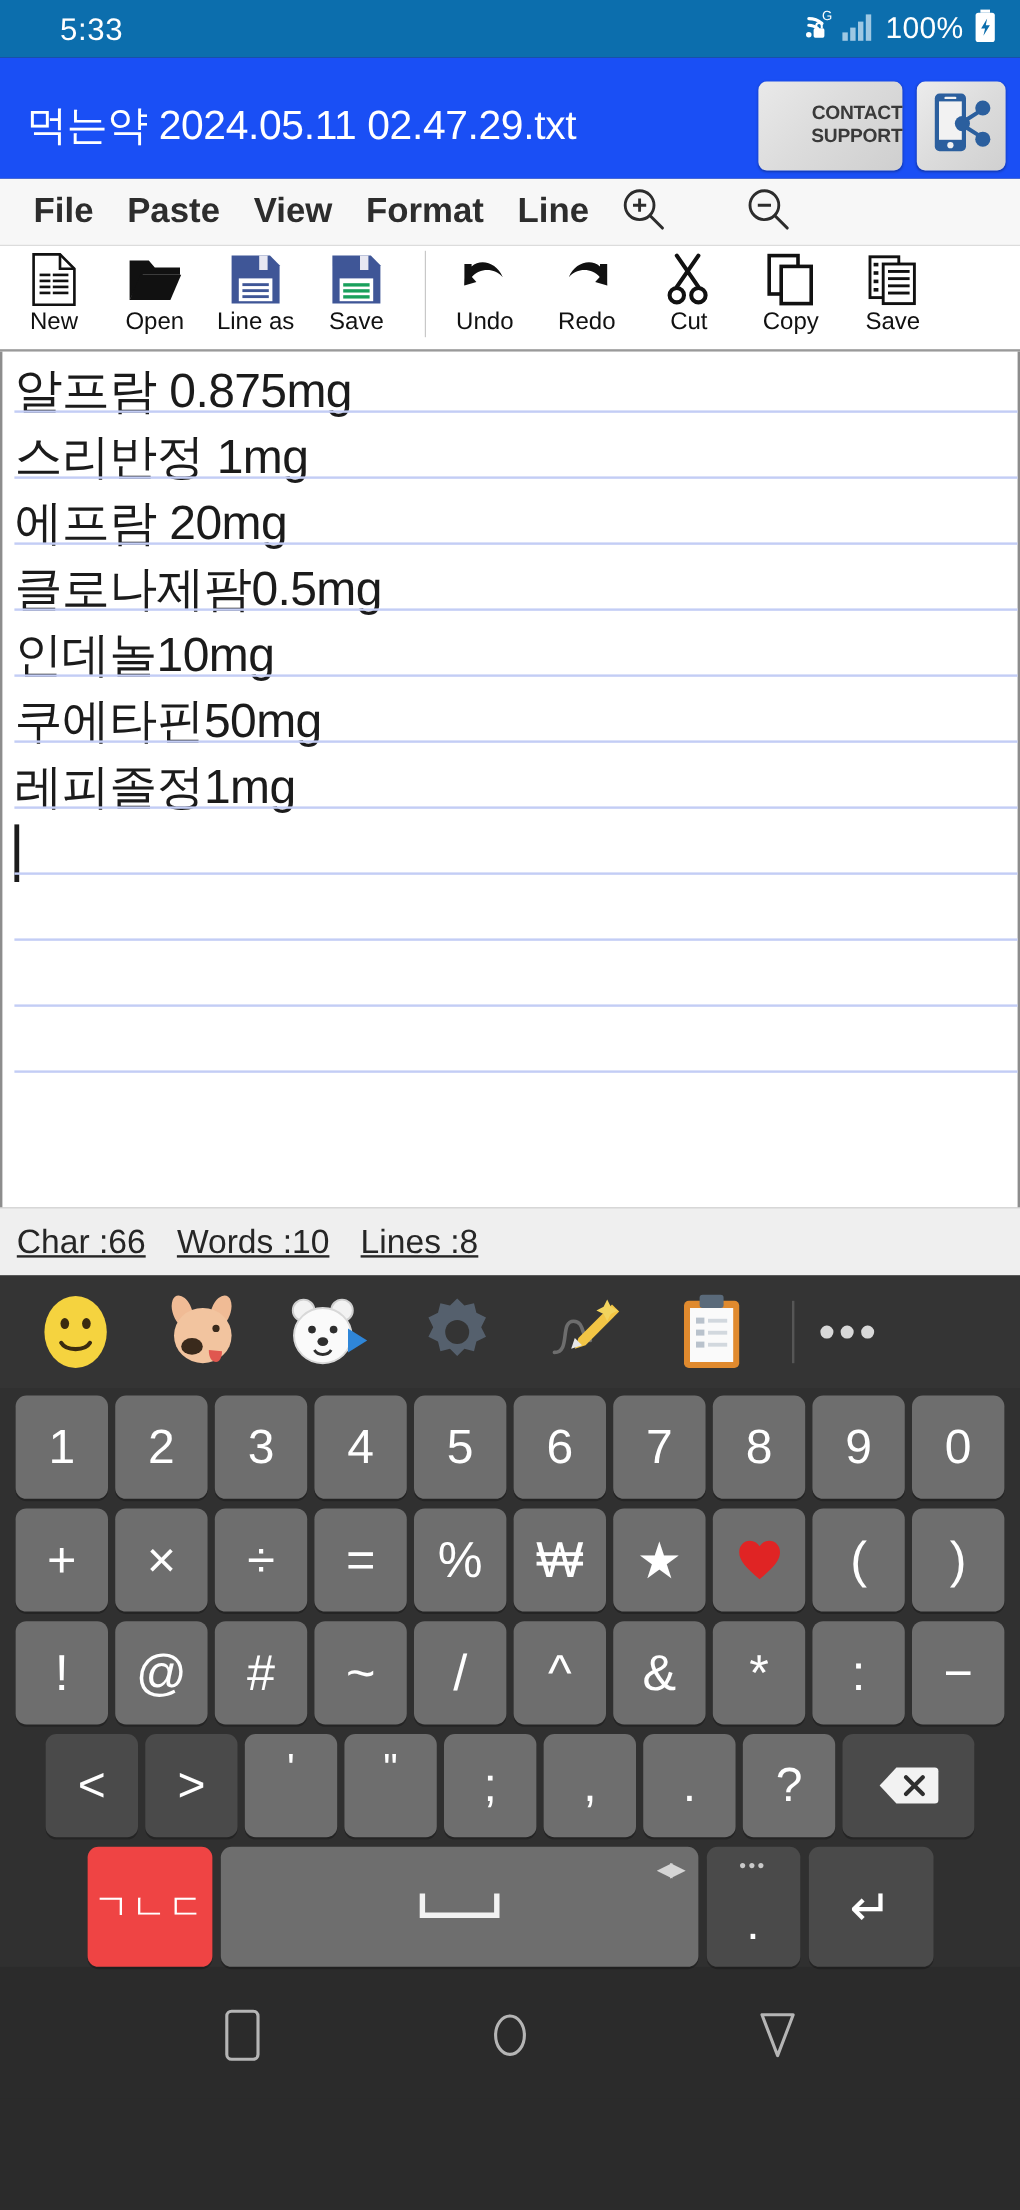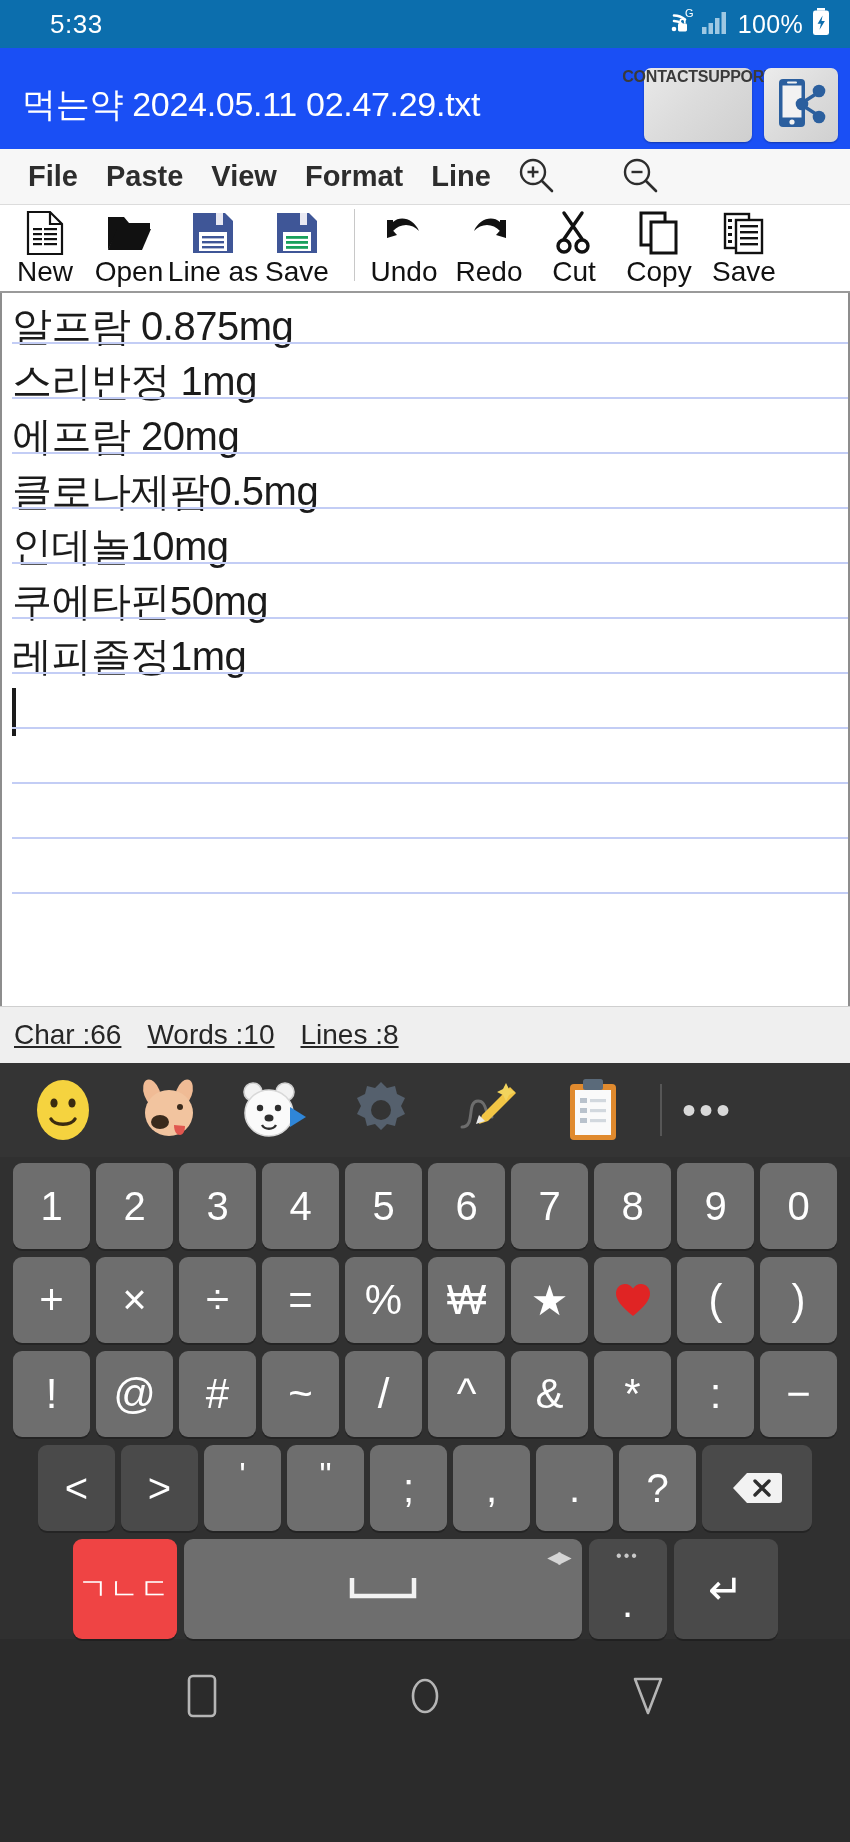--- a/index.html
+++ b/index.html
@@ -34,25 +34,25 @@
   .title-text {
     color: #ffffff;
     font-size: 34px;
     font-weight: 400;
     white-space: nowrap;
     flex: 1 1 auto;
     overflow: hidden;
     letter-spacing: -0.3px;
   }
   .support-btn {
-    width: 108px; height: 74px;
+    width: 120px; height: 74px;
     background: linear-gradient(135deg,#e9e9e9 0%,#dcdcdc 45%,#cfcfcf 100%);
     border-radius: 7px;
-    display: flex; flex-direction: row;
-    align-items: flex-start; justify-content: center;
+    display: flex; flex-direction: column;
+    align-items: flex-end; justify-content: center;
     color: #3a3a3a; font-size: 16px; font-weight: bold;
     line-height: 1.18; letter-spacing: -0.2px;
     flex: 0 0 auto;
     box-shadow: 0 1px 2px rgba(0,0,0,.3);
   }
   .share-btn {
     width: 74px; height: 74px; margin-left: 12px;
     background: linear-gradient(135deg,#ececec 0%,#dcdcdc 50%,#d0d0d0 100%);
     border-radius: 7px;
     display: flex; align-items: center; justify-content: center;
@@ -85,21 +85,21 @@
     position: relative;
   }
   .tb-group { display: flex; }
   .tb-item {
     width: 70px;
     display: flex; flex-direction: column;
     align-items: center; justify-content: flex-start;
     gap: 1px;
   }
   .tb-item .glyph { height: 48px; display: flex; align-items: center; justify-content: center; }
-  .tb-item .lbl { font-size: 28px; color: #111; white-space: nowrap; line-height: 1; }
+  .tb-item .lbl { font-size: 20px; color: #111; white-space: nowrap; line-height: 1; }
   .tb-sep { width: 1px; background: #c8c8c8; height: 72px; margin: 0 14px 0 8px; align-self: flex-start; }
   .g1 .tb-item:nth-child(1) { margin-left: 10px; }
   .g1 .tb-item { margin-right: 14px; }
   .g2 .tb-item { margin-right: 15px; }
 
   
   .editor-wrap {
     background: #ffffff;
     height: 713px;
     border-left: 2px solid #8d8d8d;

